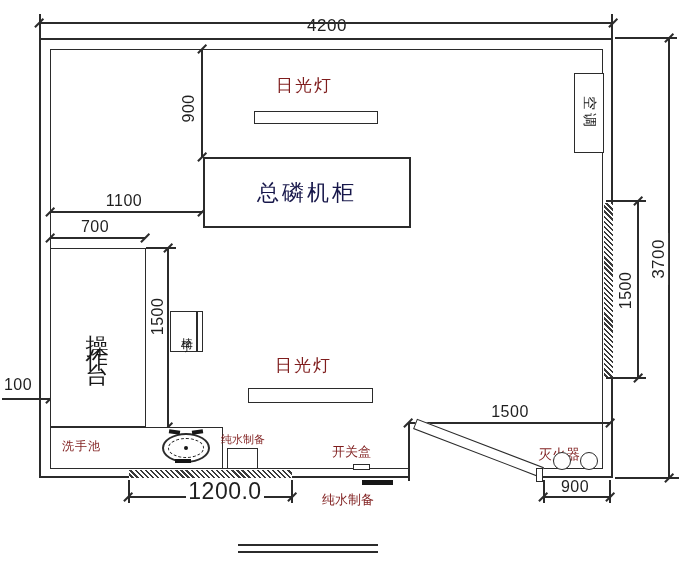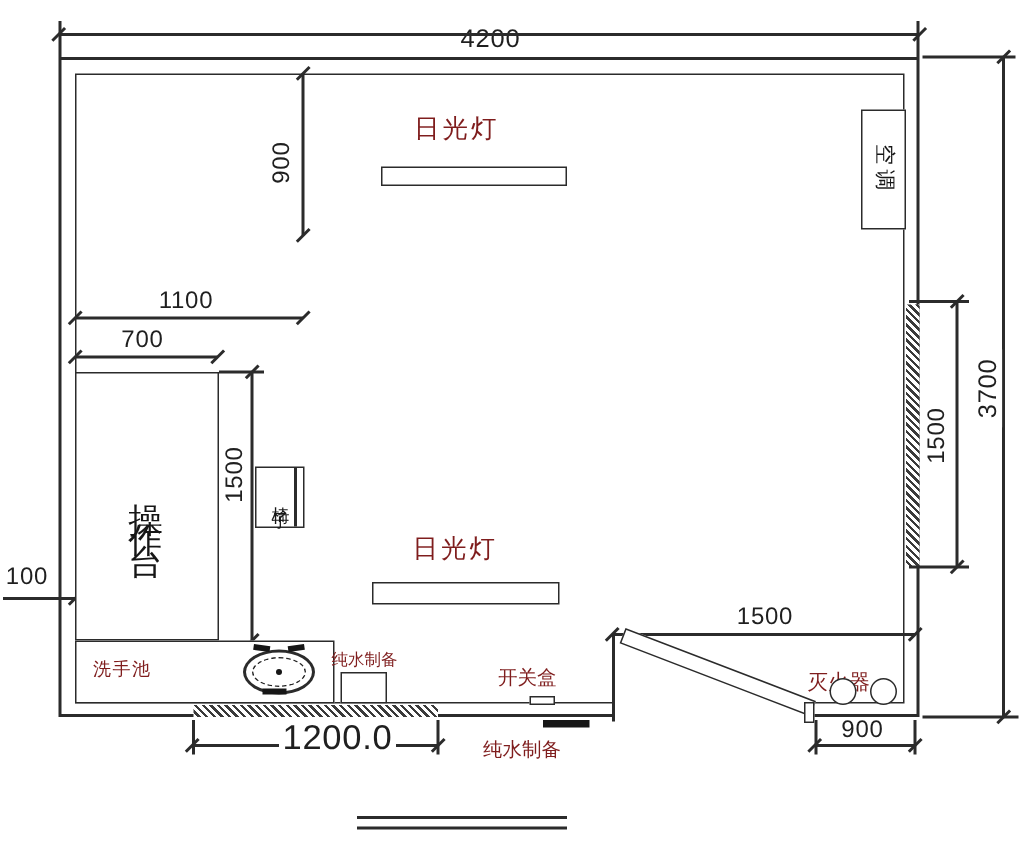--- a/index.html
+++ b/index.html
@@ -84,20 +84,23 @@
   <div class="line" style="left:606px;top:377px;width:40px;height:1.5px;z-index:3;"></div>
   <div class="dimv" style="left:637px;top:201px;width:1.6px;height:177px;z-index:3;"></div>
   <div class="dimlabel rot" style="left:603px;top:282px;width:46px;z-index:4;">1500</div>
 
   <div class="cjk" style="left:276px;top:74px;width:64px;font-size:17px;letter-spacing:2px;z-index:3;">日光灯</div>
   <div class="rect" style="left:254px;top:111px;width:124px;height:13px;z-index:3;"></div>
 
   <div class="cjk" style="left:275px;top:354px;width:64px;font-size:17px;letter-spacing:2px;z-index:3;">日光灯</div>
   <div class="rect" style="left:248px;top:388px;width:125px;height:15px;z-index:3;"></div>
 
+  <div class="rect flexc" style="left:203px;top:157px;width:208px;height:71px;border-width:2px;z-index:3;">
+    <span class="flexc" style="font-size:22px;letter-spacing:3px;color:#17174a;">总磷机柜</span>
+  </div>
 
   <div class="rect flexc" style="left:574px;top:73px;width:30px;height:80px;z-index:3;">
     <span style="transform:rotate(90deg);font-size:14px;letter-spacing:3px;white-space:nowrap;color:#161616;">空调</span>
   </div>
 
   <div class="rect flexc" style="left:50px;top:248px;width:96px;height:179px;z-index:3;">
     <span class="vtext" style="font-size:23px;letter-spacing:14px;color:#161616;">操作台</span>
   </div>
 
   <div class="rect flexc" style="left:170px;top:311px;width:33px;height:41px;z-index:4;">

